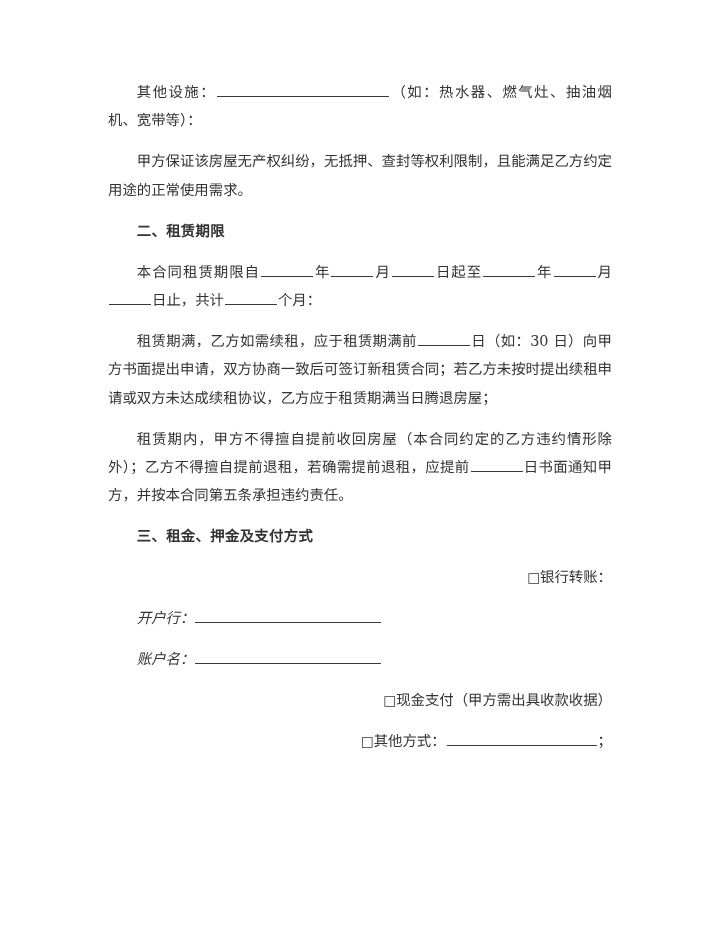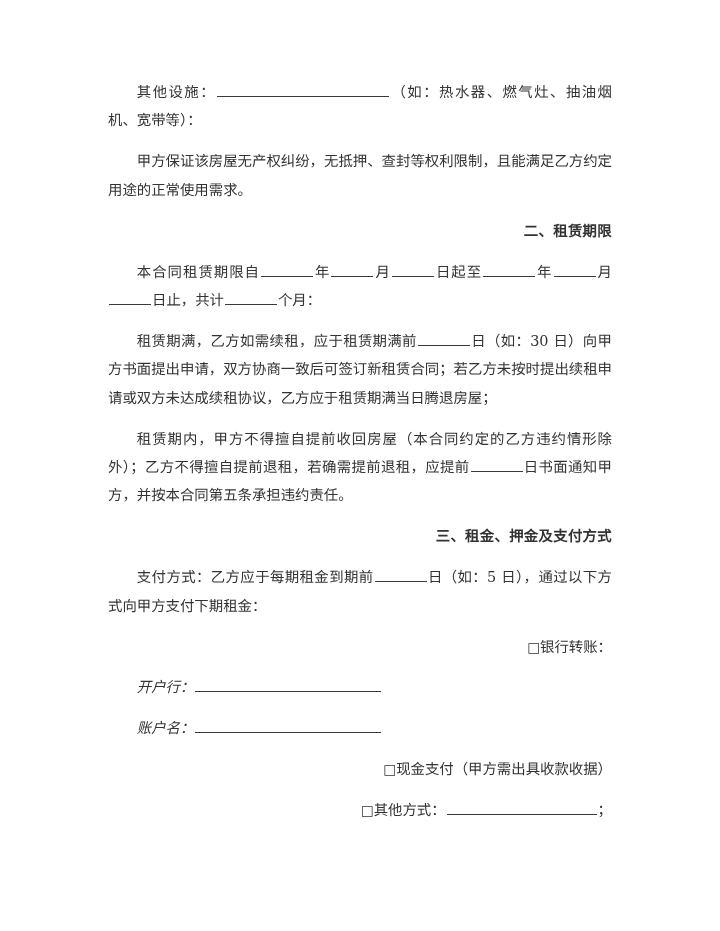--- a/index.html
+++ b/index.html
@@ -37,21 +37,21 @@
   }
   p.para:last-child { margin-bottom: 0; }
 
   h2.heading {
     margin: 0 0 12.5px 0;
     text-indent: 2em;
     font-size: 14.4px;
     line-height: 28.4px;
     font-weight: bold;
     letter-spacing: 0.3px;
-    text-align: right;
+    text-align: left;
   }
 
   p.field-line {
     margin: 0 0 12.5px 0;
     text-indent: 2em;
     text-align: left;
     white-space: nowrap;
     font-style: italic;
   }
   p.check-line {
@@ -87,20 +87,19 @@
 
 <div class="page">
   <div class="doc-body" id="doc-body">
       <p class="para"><span>其他设施：</span><span class="blank b-3xl"></span><span>（如：热水器、燃气灶、抽油烟机、宽带等）：</span></p>
       <p class="para"><span>甲方保证该房屋无产权纠纷，无抵押、查封等权利限制，且能满足乙方约定用途的正常使用需求。</span></p>
       <h2 class="heading"><span>二、租赁期限</span></h2>
       <p class="para"><span>本合同租赁期限自</span><span class="blank b-md"></span><span>年</span><span class="blank b-sm"></span><span>月</span><span class="blank b-sm"></span><span>日起至</span><span class="blank b-md"></span><span>年</span><span class="blank b-sm"></span><span>月</span><span class="blank b-sm"></span><span>日止，共计</span><span class="blank b-md"></span><span>个月：</span></p>
       <p class="para"><span>租赁期满，乙方如需续租，应于租赁期满前</span><span class="blank b-md"></span><span>日（如：30 日）向甲方书面提出申请，双方协商一致后可签订新租赁合同；若乙方未按时提出续租申请或双方未达成续租协议，乙方应于租赁期满当日腾退房屋；</span></p>
       <p class="para"><span>租赁期内，甲方不得擅自提前收回房屋（本合同约定的乙方违约情形除外）；乙方不得擅自提前退租，若确需提前退租，应提前</span><span class="blank b-md"></span><span>日书面通知甲方，并按本合同第五条承担违约责任。</span></p>
       <h2 class="heading"><span>三、租金、押金及支付方式</span></h2>
-      <p class="para"><span>支付方式：乙方应于每期租金到期前</span><span class="blank b-md"></span><span>日（如：5 日），通过以下方式向甲方支付下期租金：</span></p>
       <p class="check-line"><span class="checkbox">□</span><span>银行转账：</span></p>
       <p class="field-line"><span>开户行：</span><span class="blank b-4xl"></span></p>
       <p class="field-line"><span>账户名：</span><span class="blank b-4xl"></span></p>
       <p class="check-line"><span class="checkbox">□</span><span>现金支付（甲方需出具收款收据）</span></p>
       <p class="check-line"><span class="checkbox">□</span><span>其他方式：</span><span class="blank b-xl"></span><span>；</span></p>
     </div>
 </div>
 
 </body></html>

